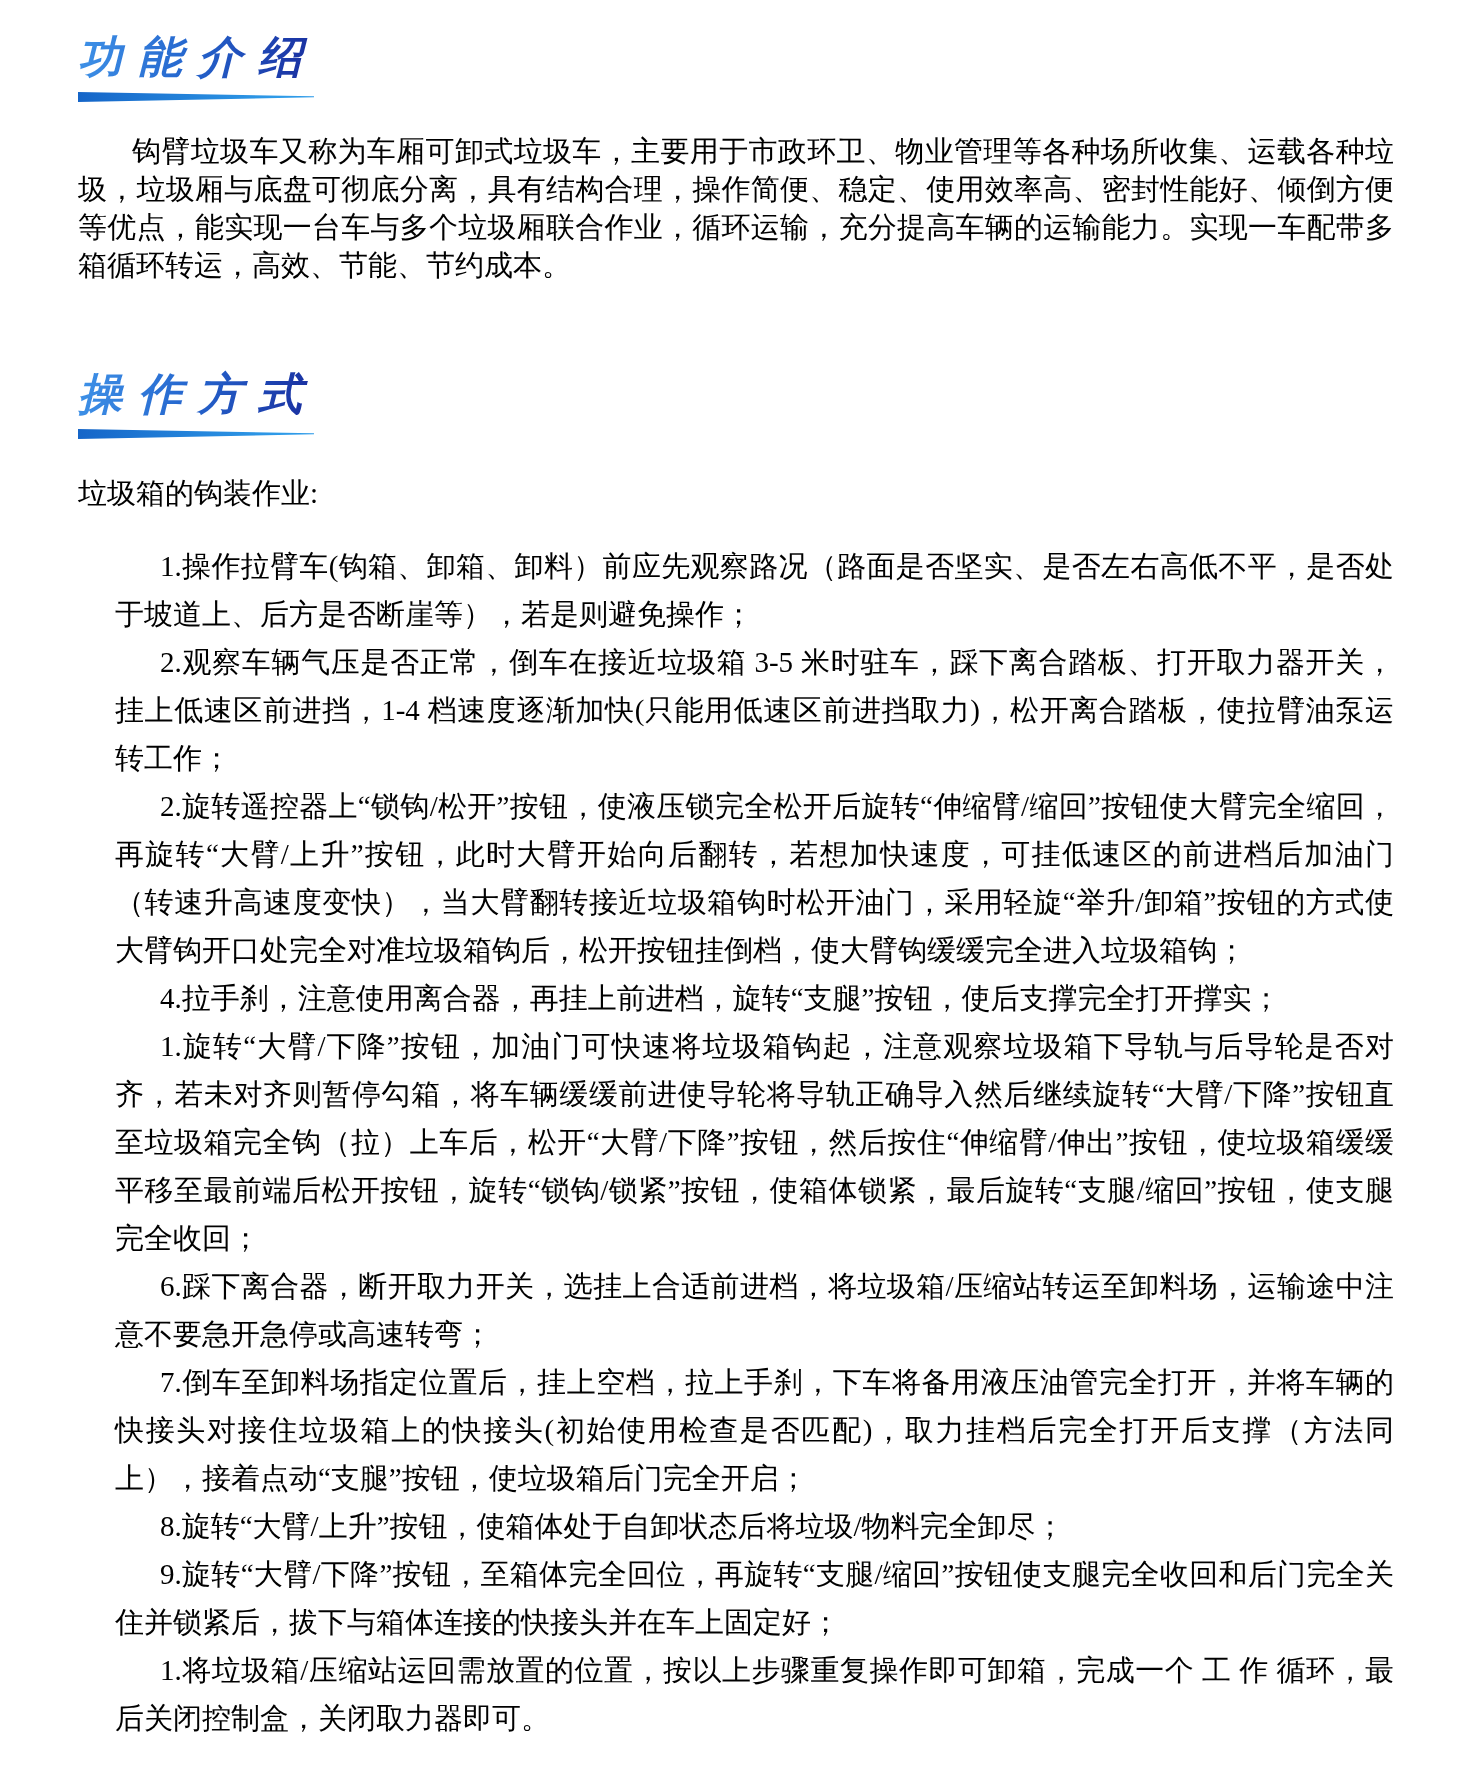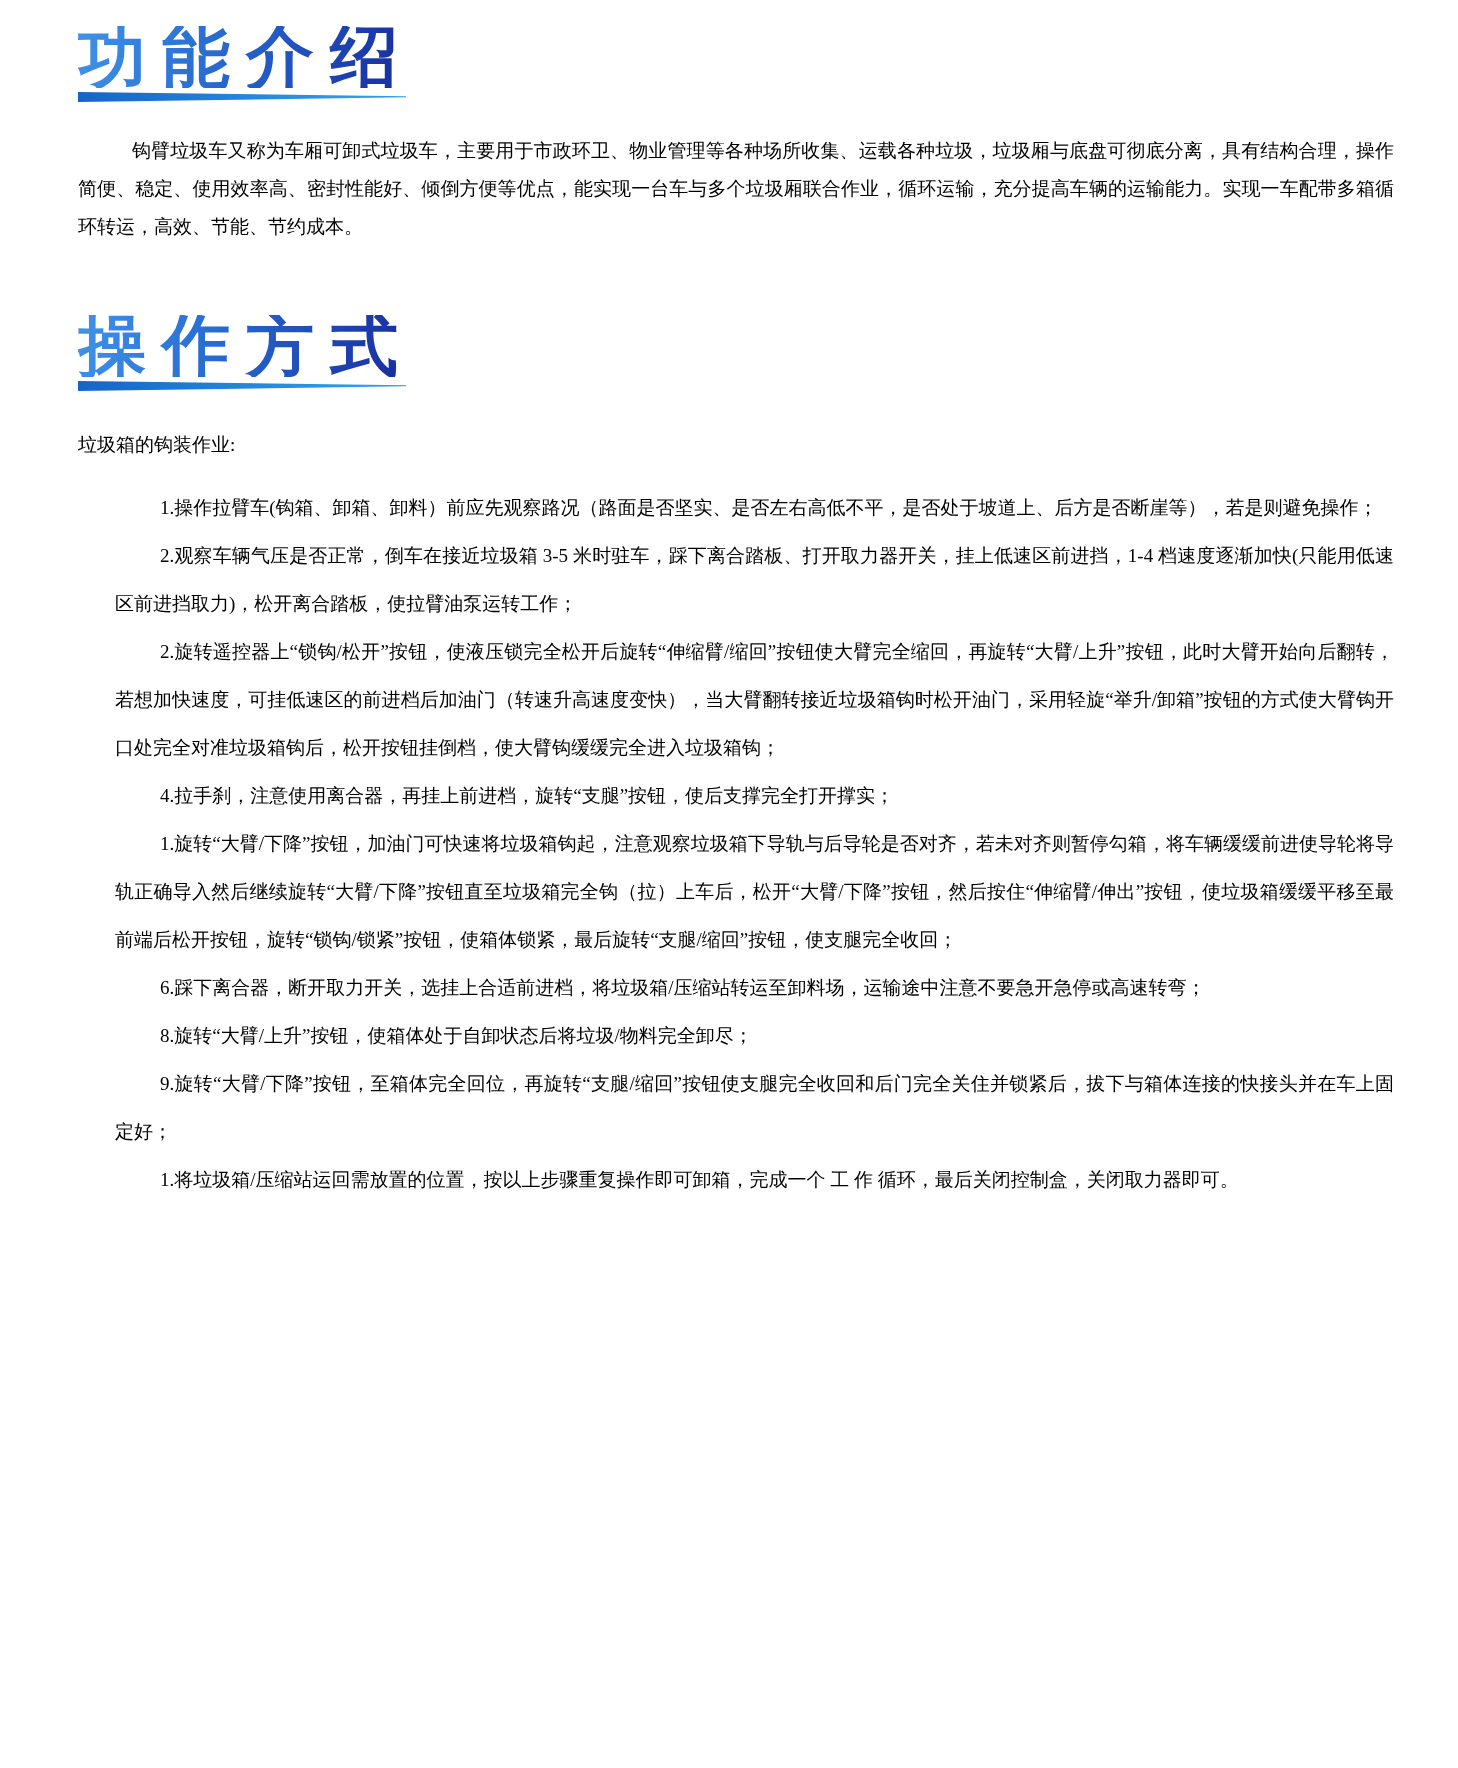--- a/index.html
+++ b/index.html
@@ -19,41 +19,42 @@
   .heading-wrap {
     display: inline-block;
     margin-left: 78px;
   }
   .heading-wrap.first { margin-top: 26px; }
   .heading-wrap.second { margin-top: 50px; }
   .heading-text {
     display: block;
     font-family: "DejaVu Sans", "Liberation Sans", sans-serif;
     font-weight: 900;
-    font-size: 68px;
+    font-style: italic;
+    font-size: 44px;
     line-height: 62px;
     letter-spacing: 16px;
     padding-right: 6px;
     background: linear-gradient(100deg, #3f93e8 0%, #2566ce 45%, #18289a 100%);
     -webkit-background-clip: text;
     background-clip: text;
     color: transparent;
     white-space: nowrap;
   }
   .heading-underline {
     display: block;
     width: 96%;
     height: 10px;
     margin-top: 4px;
     background: linear-gradient(90deg, #1565c8 0%, #2f9be8 85%);
     clip-path: polygon(0 0, 100% 42%, 100% 52%, 0 100%);
   }
   .body-text {
     margin: 0 64px 0 78px;
-    font-size: 19px;
+    font-size: 29px;
   }
   .intro-para {
     margin-top: 30px;
     line-height: 38px;
     text-indent: 54px;
     text-align: justify;
   }
   .sub-label {
     margin-top: 34px;
     line-height: 40px;
@@ -92,19 +93,20 @@
   <div class="body-text">
     <p class="sub-label">垃圾箱的钩装作业:</p>
 
     <div class="steps">
       <p class="step">1.操作拉臂车(钩箱、卸箱、卸料）前应先观察路况（路面是否坚实、是否左右高低不平，是否处于坡道上、后方是否断崖等），若是则避免操作；</p>
       <p class="step">2.观察车辆气压是否正常，倒车在接近垃圾箱 3-5 米时驻车，踩下离合踏板、打开取力器开关，挂上低速区前进挡，1-4 档速度逐渐加快(只能用低速区前进挡取力)，松开离合踏板，使拉臂油泵运转工作；</p>
       <p class="step">2.旋转遥控器上“锁钩/松开”按钮，使液压锁完全松开后旋转“伸缩臂/缩回”按钮使大臂完全缩回，再旋转“大臂/上升”按钮，此时大臂开始向后翻转，若想加快速度，可挂低速区的前进档后加油门（转速升高速度变快），当大臂翻转接近垃圾箱钩时松开油门，采用轻旋“举升/卸箱”按钮的方式使大臂钩开口处完全对准垃圾箱钩后，松开按钮挂倒档，使大臂钩缓缓完全进入垃圾箱钩；</p>
       <p class="step">4.拉手刹，注意使用离合器，再挂上前进档，旋转“支腿”按钮，使后支撑完全打开撑实；</p>
       <p class="step">1.旋转“大臂/下降”按钮，加油门可快速将垃圾箱钩起，注意观察垃圾箱下导轨与后导轮是否对齐，若未对齐则暂停勾箱，将车辆缓缓前进使导轮将导轨正确导入然后继续旋转“大臂/下降”按钮直至垃圾箱完全钩（拉）上车后，松开“大臂/下降”按钮，然后按住“伸缩臂/伸出”按钮，使垃圾箱缓缓平移至最前端后松开按钮，旋转“锁钩/锁紧”按钮，使箱体锁紧，最后旋转“支腿/缩回”按钮，使支腿完全收回；</p>
       <p class="step">6.踩下离合器，断开取力开关，选挂上合适前进档，将垃圾箱/压缩站转运至卸料场，运输途中注意不要急开急停或高速转弯；</p>
+      <p class="step">7.倒车至卸料场指定位置后，挂上空档，拉上手刹，下车将备用液压油管完全打开，并将车辆的快接头对接住垃圾箱上的快接头(初始使用检查是否匹配)，取力挂档后完全打开后支撑（方法同上），接着点动“支腿”按钮，使垃圾箱后门完全开启；</p>
       <p class="step">8.旋转“大臂/上升”按钮，使箱体处于自卸状态后将垃圾/物料完全卸尽；</p>
       <p class="step">9.旋转“大臂/下降”按钮，至箱体完全回位，再旋转“支腿/缩回”按钮使支腿完全收回和后门完全关住并锁紧后，拔下与箱体连接的快接头并在车上固定好；</p>
       <p class="step">1.将垃圾箱/压缩站运回需放置的位置，按以上步骤重复操作即可卸箱，完成一个 工 作 循环，最后关闭控制盒，关闭取力器即可。</p>
     </div>
   </div>
 
 </div>
 
 </body></html>

